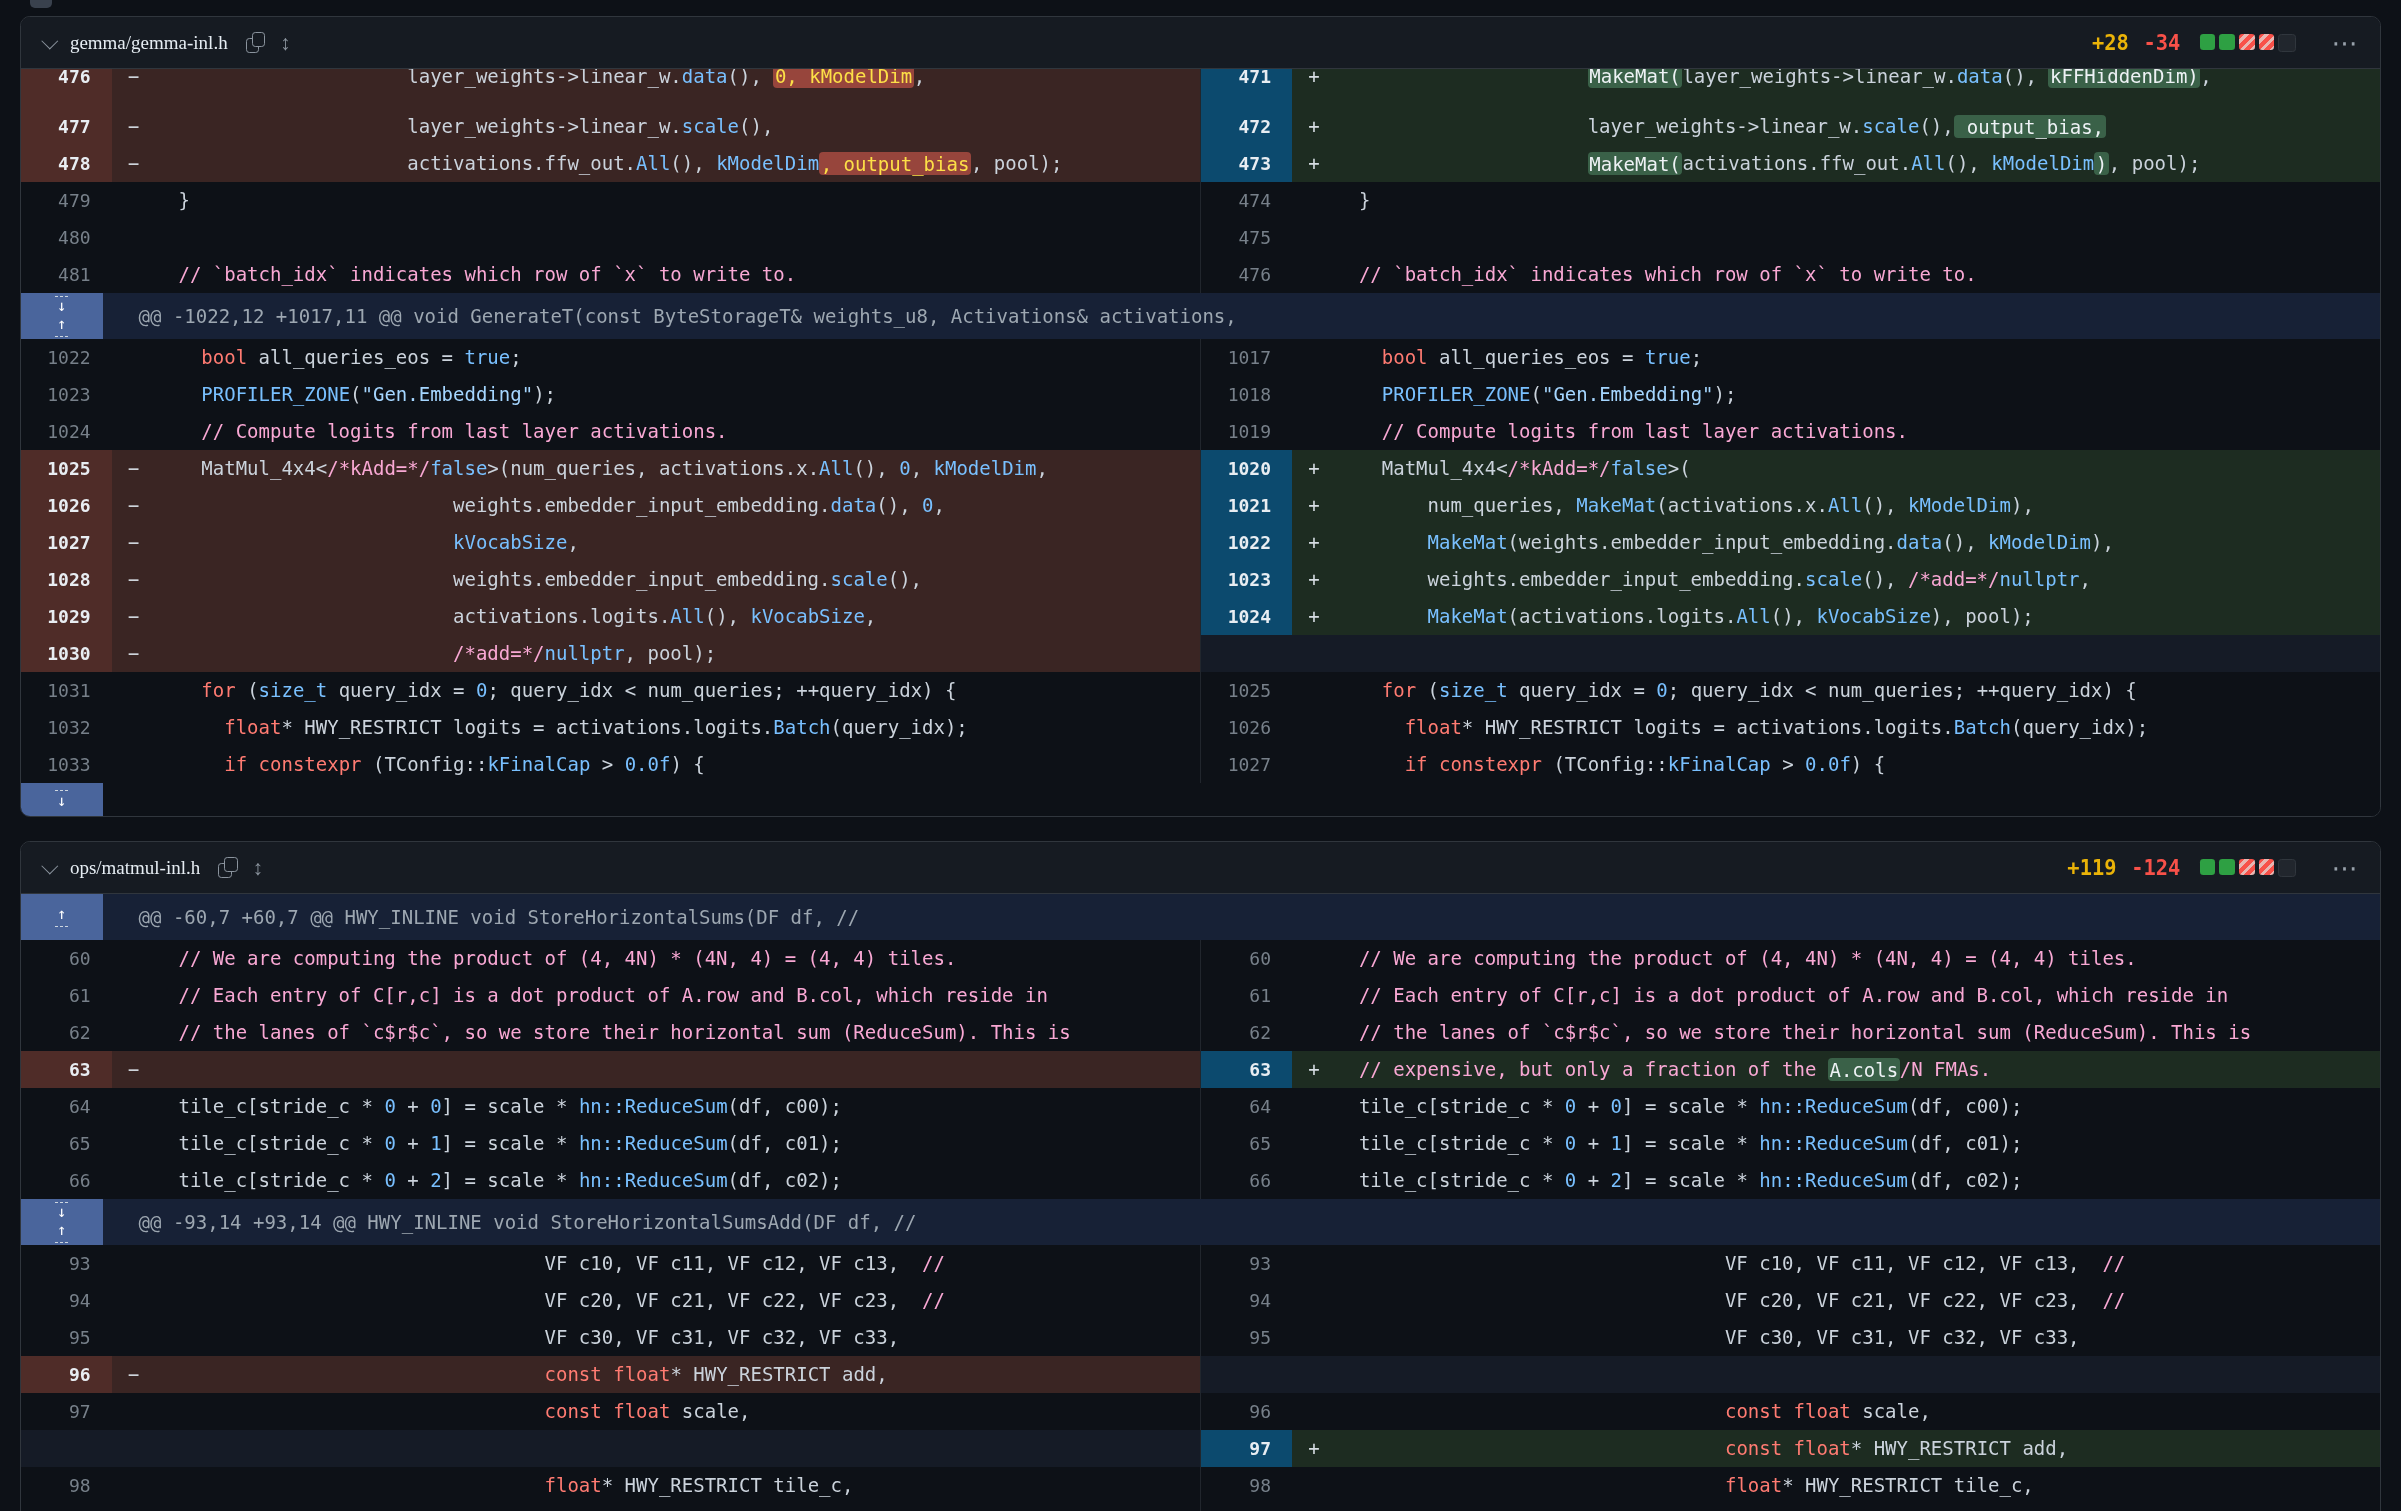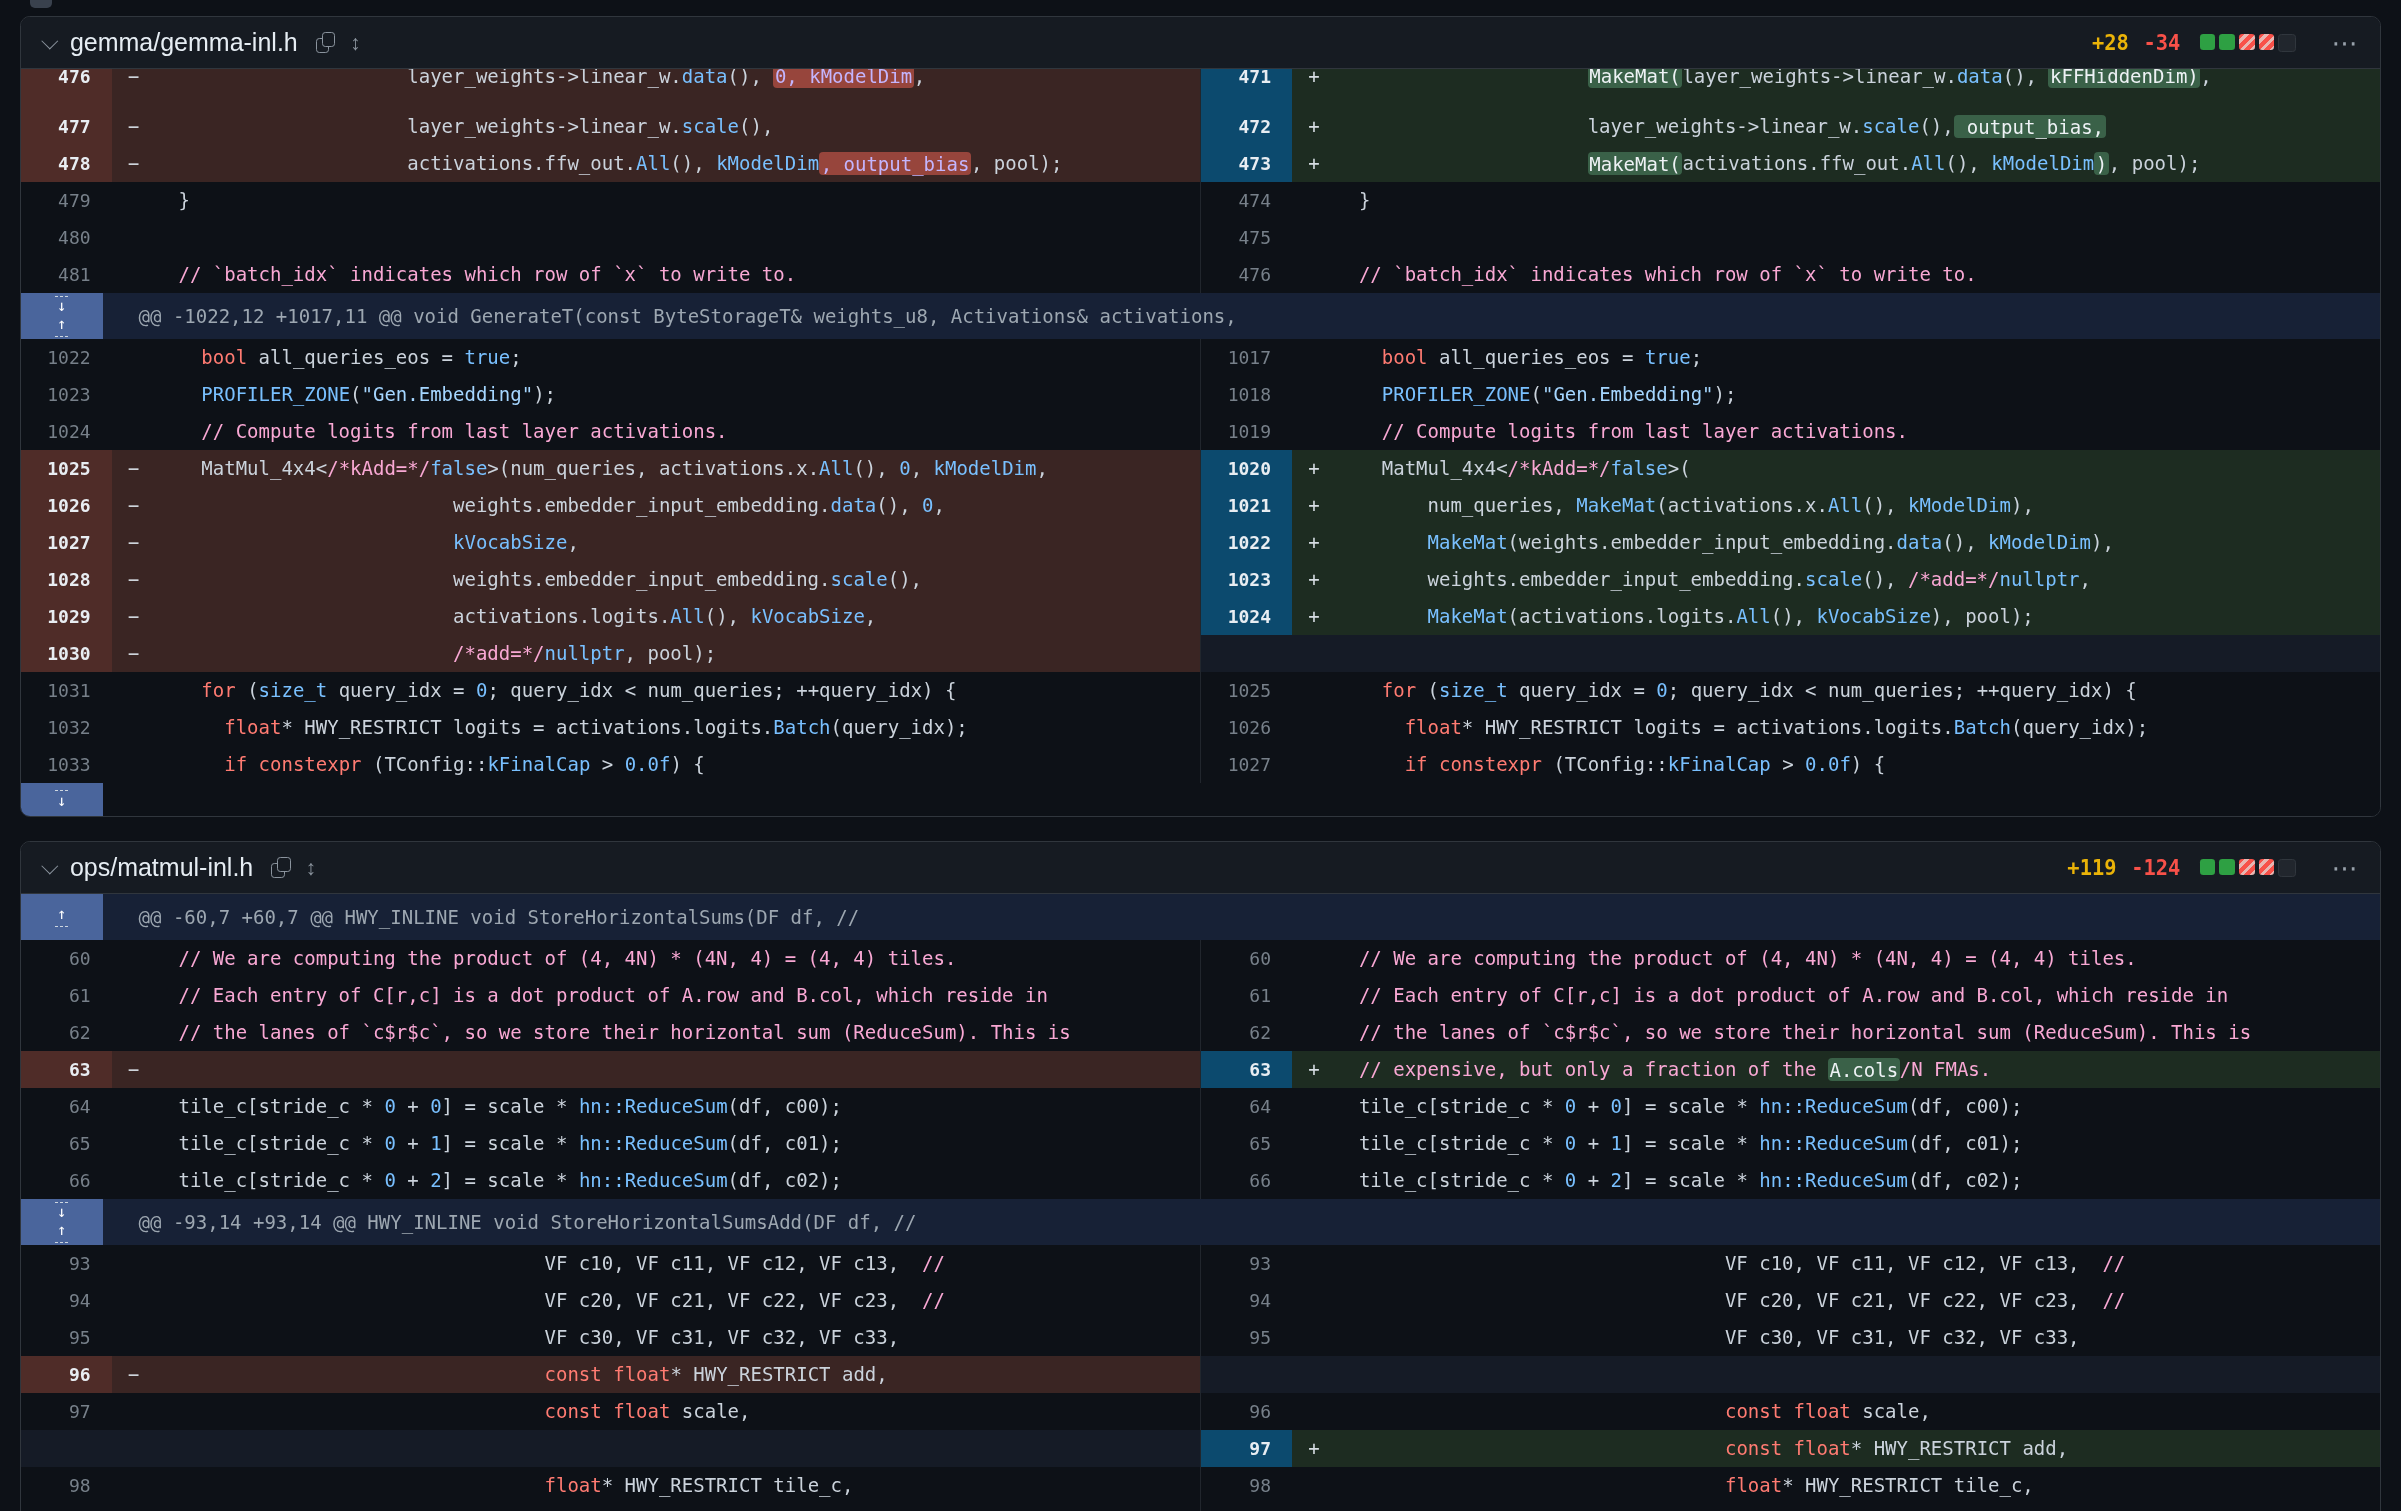--- a/index.html
+++ b/index.html
@@ -7,21 +7,21 @@
        font-family:"Liberation Sans",sans-serif;color:#e6edf3;}
   .remnant{position:absolute;left:30px;top:0;width:22px;height:8.2px;background:#39414d;
            border-radius:0 0 4.9px 4.9px;}
   .card{margin:0 19.6px;border:0.8px solid #30363d;border-radius:9.8px;background:#0d1117;overflow:hidden;}
   .card.first{margin-top:16.3px;}
   .card.second{margin-top:24px;}
   .fhead{height:51px;background:#161b22;border-bottom:0.8px solid #30363d;display:flex;
          align-items:center;padding:0 23px;gap:14.7px;}
   .chev{width:10.6px;height:10.6px;border-right:1.6px solid #8b949e;border-bottom:1.6px solid #8b949e;
         transform:rotate(45deg);margin-top:-4.9px;cursor:pointer;}
-  .fname{font-family:Liberation Sans, sans-serif;font-size:25px;color:#e6edf3;cursor:pointer;}
+  .fname{font-family:Liberation Serif, serif;font-size:19px;color:#e6edf3;cursor:pointer;}
   .cicon{position:relative;width:19.6px;height:21px;margin-left:3.3px;cursor:pointer;}
   .cicon::before{content:"";position:absolute;left:0;bottom:0;width:11.4px;height:13px;
         border:1.6px solid #8b949e;border-radius:3.3px;}
   .cicon::after{content:"";position:absolute;right:0;top:0;width:11.4px;height:13px;
         border:1.6px solid #8b949e;border-radius:3.3px;background:#161b22;}
   .micon{color:#8b949e;font-size:21px;line-height:1;cursor:pointer;}
   .fspace{flex:1;}
   .adds{color:#eab308;font-weight:700;font-size:20.4px;font-family:"DejaVu Sans Mono",monospace;}
   .dels{color:#f85149;font-weight:700;font-size:20.4px;font-family:"DejaVu Sans Mono",monospace;}
   .blocks{display:flex;gap:4.1px;margin-left:4.9px;}
@@ -44,21 +44,21 @@
   .cin{white-space:pre;}
   .p-del{background:#3a2523;}
   .p-del .ln{background:#4f2c28;color:#e8edf2;font-weight:600;}
   .p-add{background:#1d2c21;}
   .p-add .ln{background:#0c4a6e;color:#e8edf2;font-weight:600;}
   .p-fill{background:#151b26;}
   .tk-b{color:#79c0ff;}
   .tk-k{color:#ff7b72;}
   .tk-s{color:#a5d6ff;}
   .tk-c{color:#f9a8d4;}
-  .hd{background:#97453c;border-radius:4.1px;padding:0.8px 1.6px;color:#c4b5fd;}
+  .hd{background:#97453c;border-radius:4.1px;padding:0.8px 1.6px;color:#fde047;}
   .ha{background:#3a6148;border-radius:4.1px;padding:0.8px 1.6px;color:#eef2f5;}
   .row.hunk{height:46px;line-height:46px;background:#172136;color:#9da7b1;}
   .hunk .htext{flex:1;padding-left:36px;white-space:pre;overflow:hidden;}
   .row.xrow{height:33px;background:#0d1117;}
   .xbtn{width:82px;flex:none;background:#4a659c;display:flex;flex-direction:column;
         align-items:center;justify-content:center;cursor:pointer;}
   .xbtn b{font-size:15.5px;color:#fff;font-weight:400;line-height:1.15;}
   .xbtn i.dash{width:13px;border-top:1.6px dashed #cdd6e0;margin:1.6px 0;height:0;}
 </style>
 </head>

